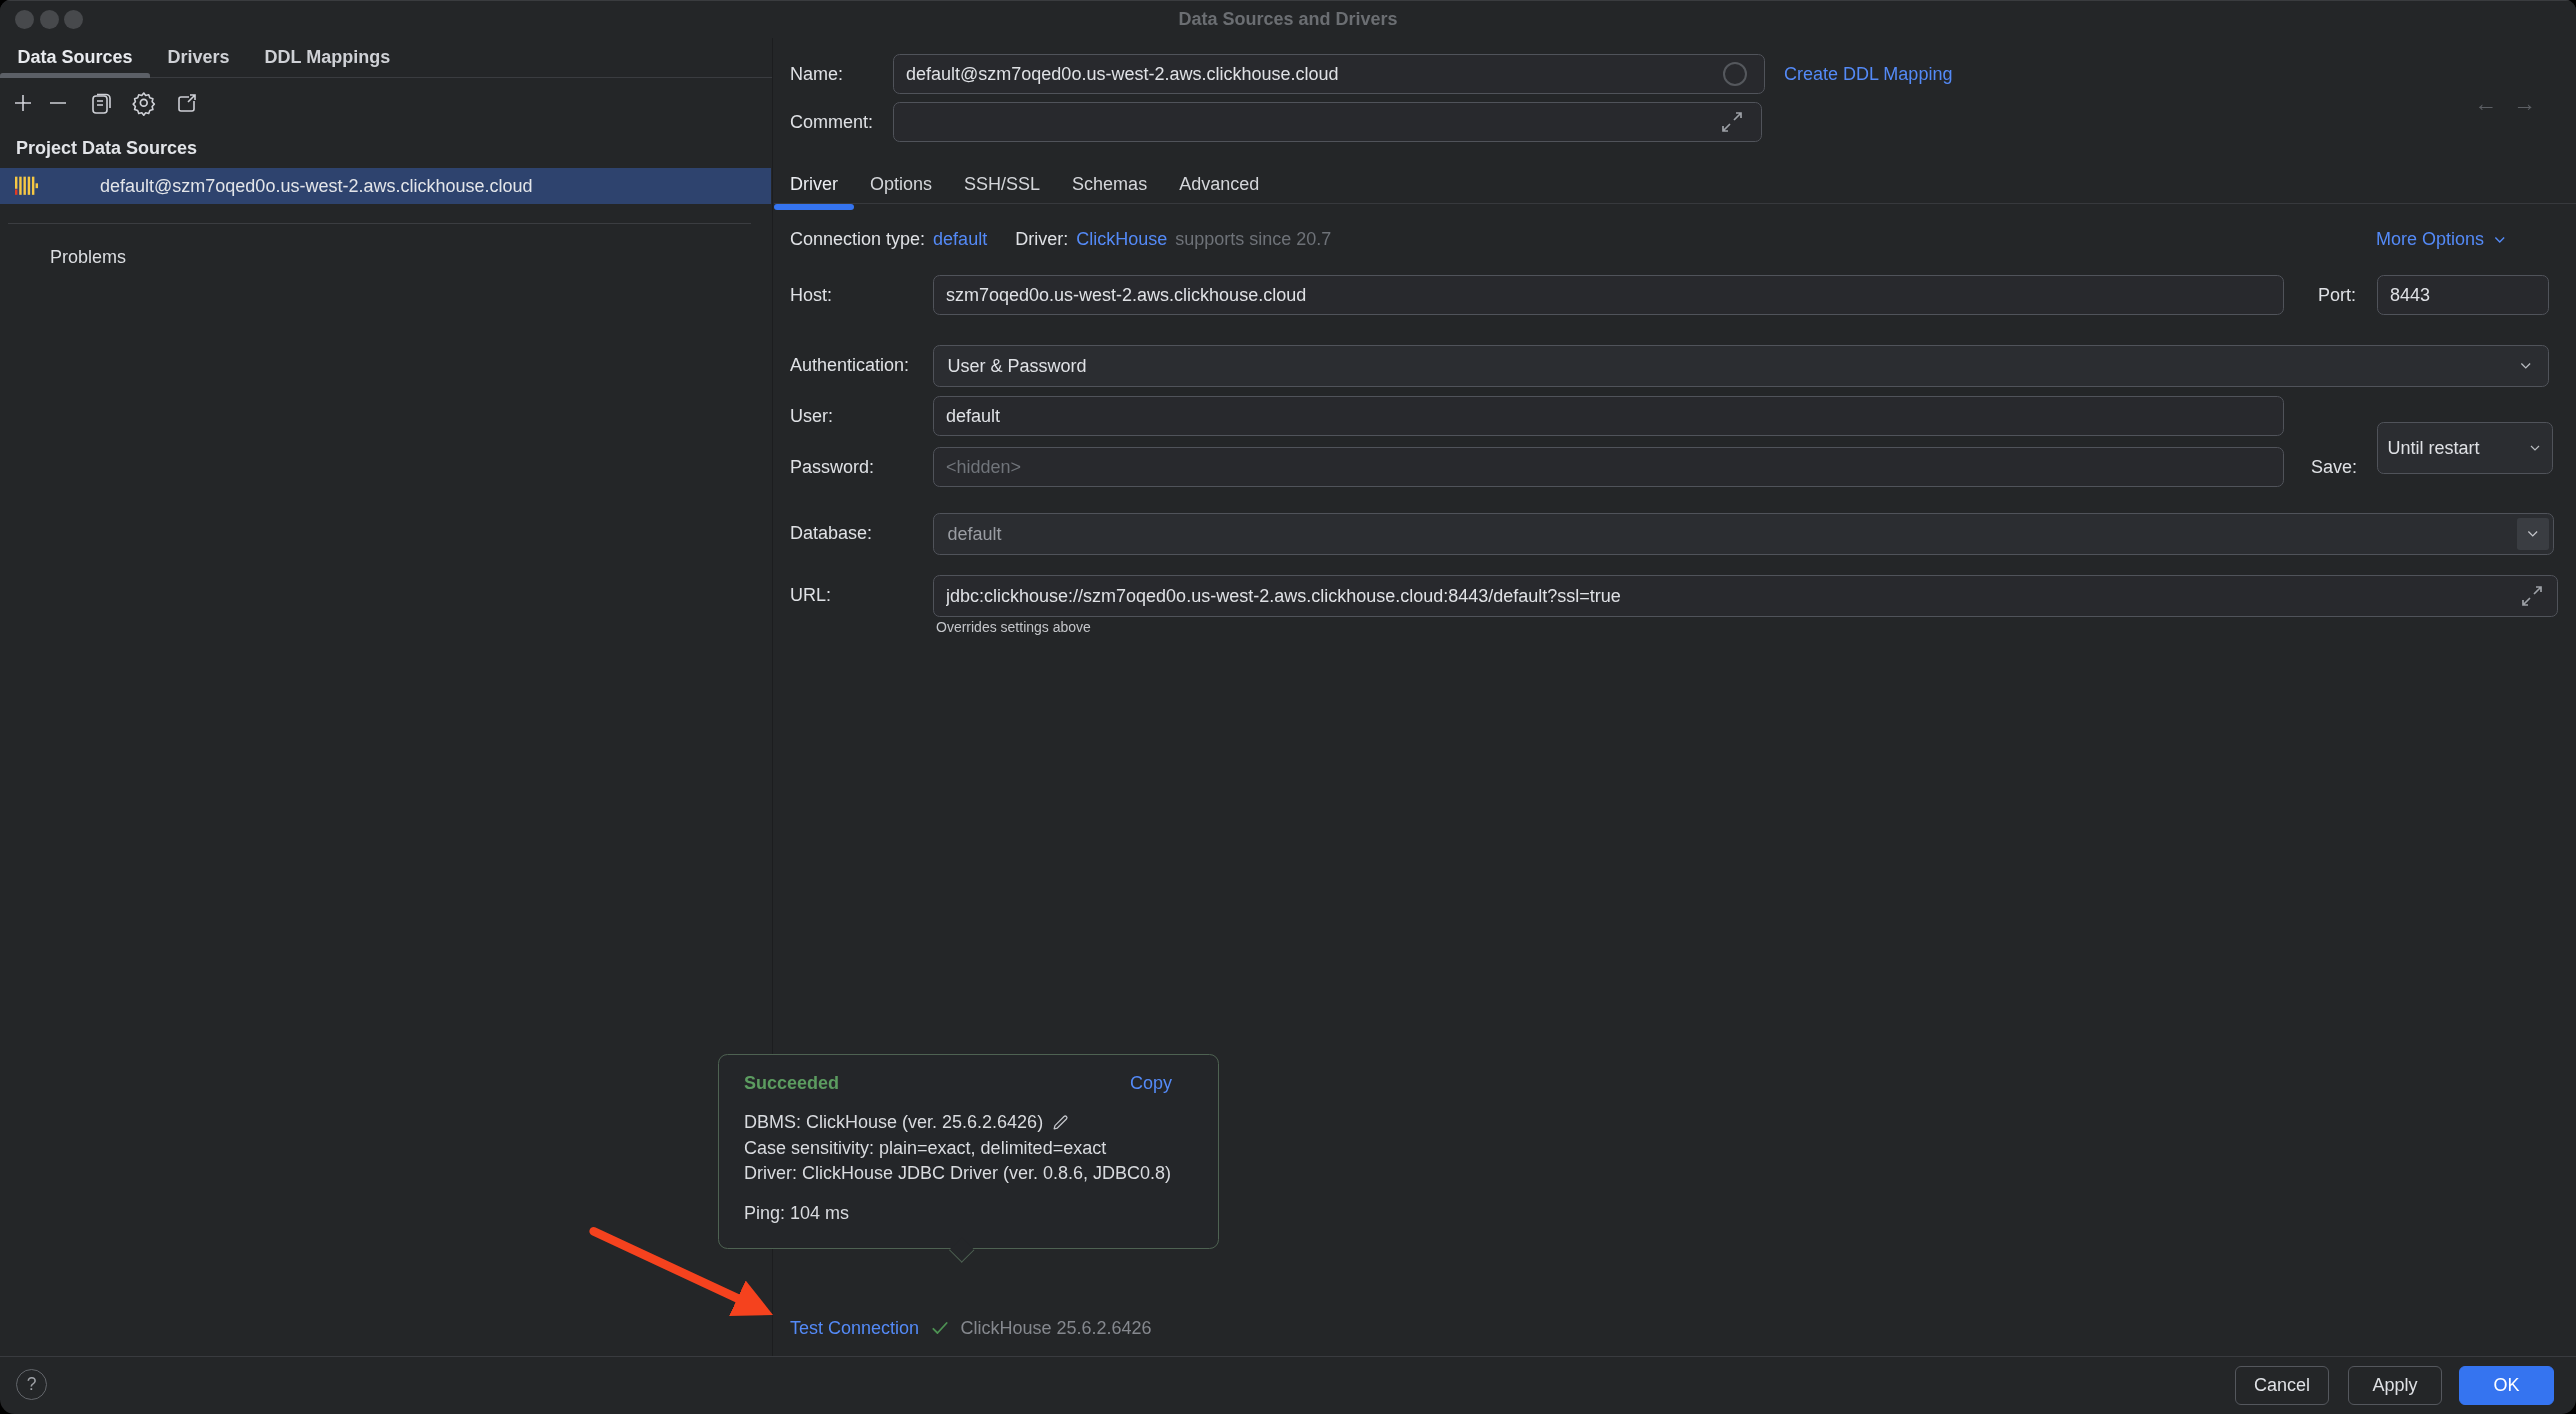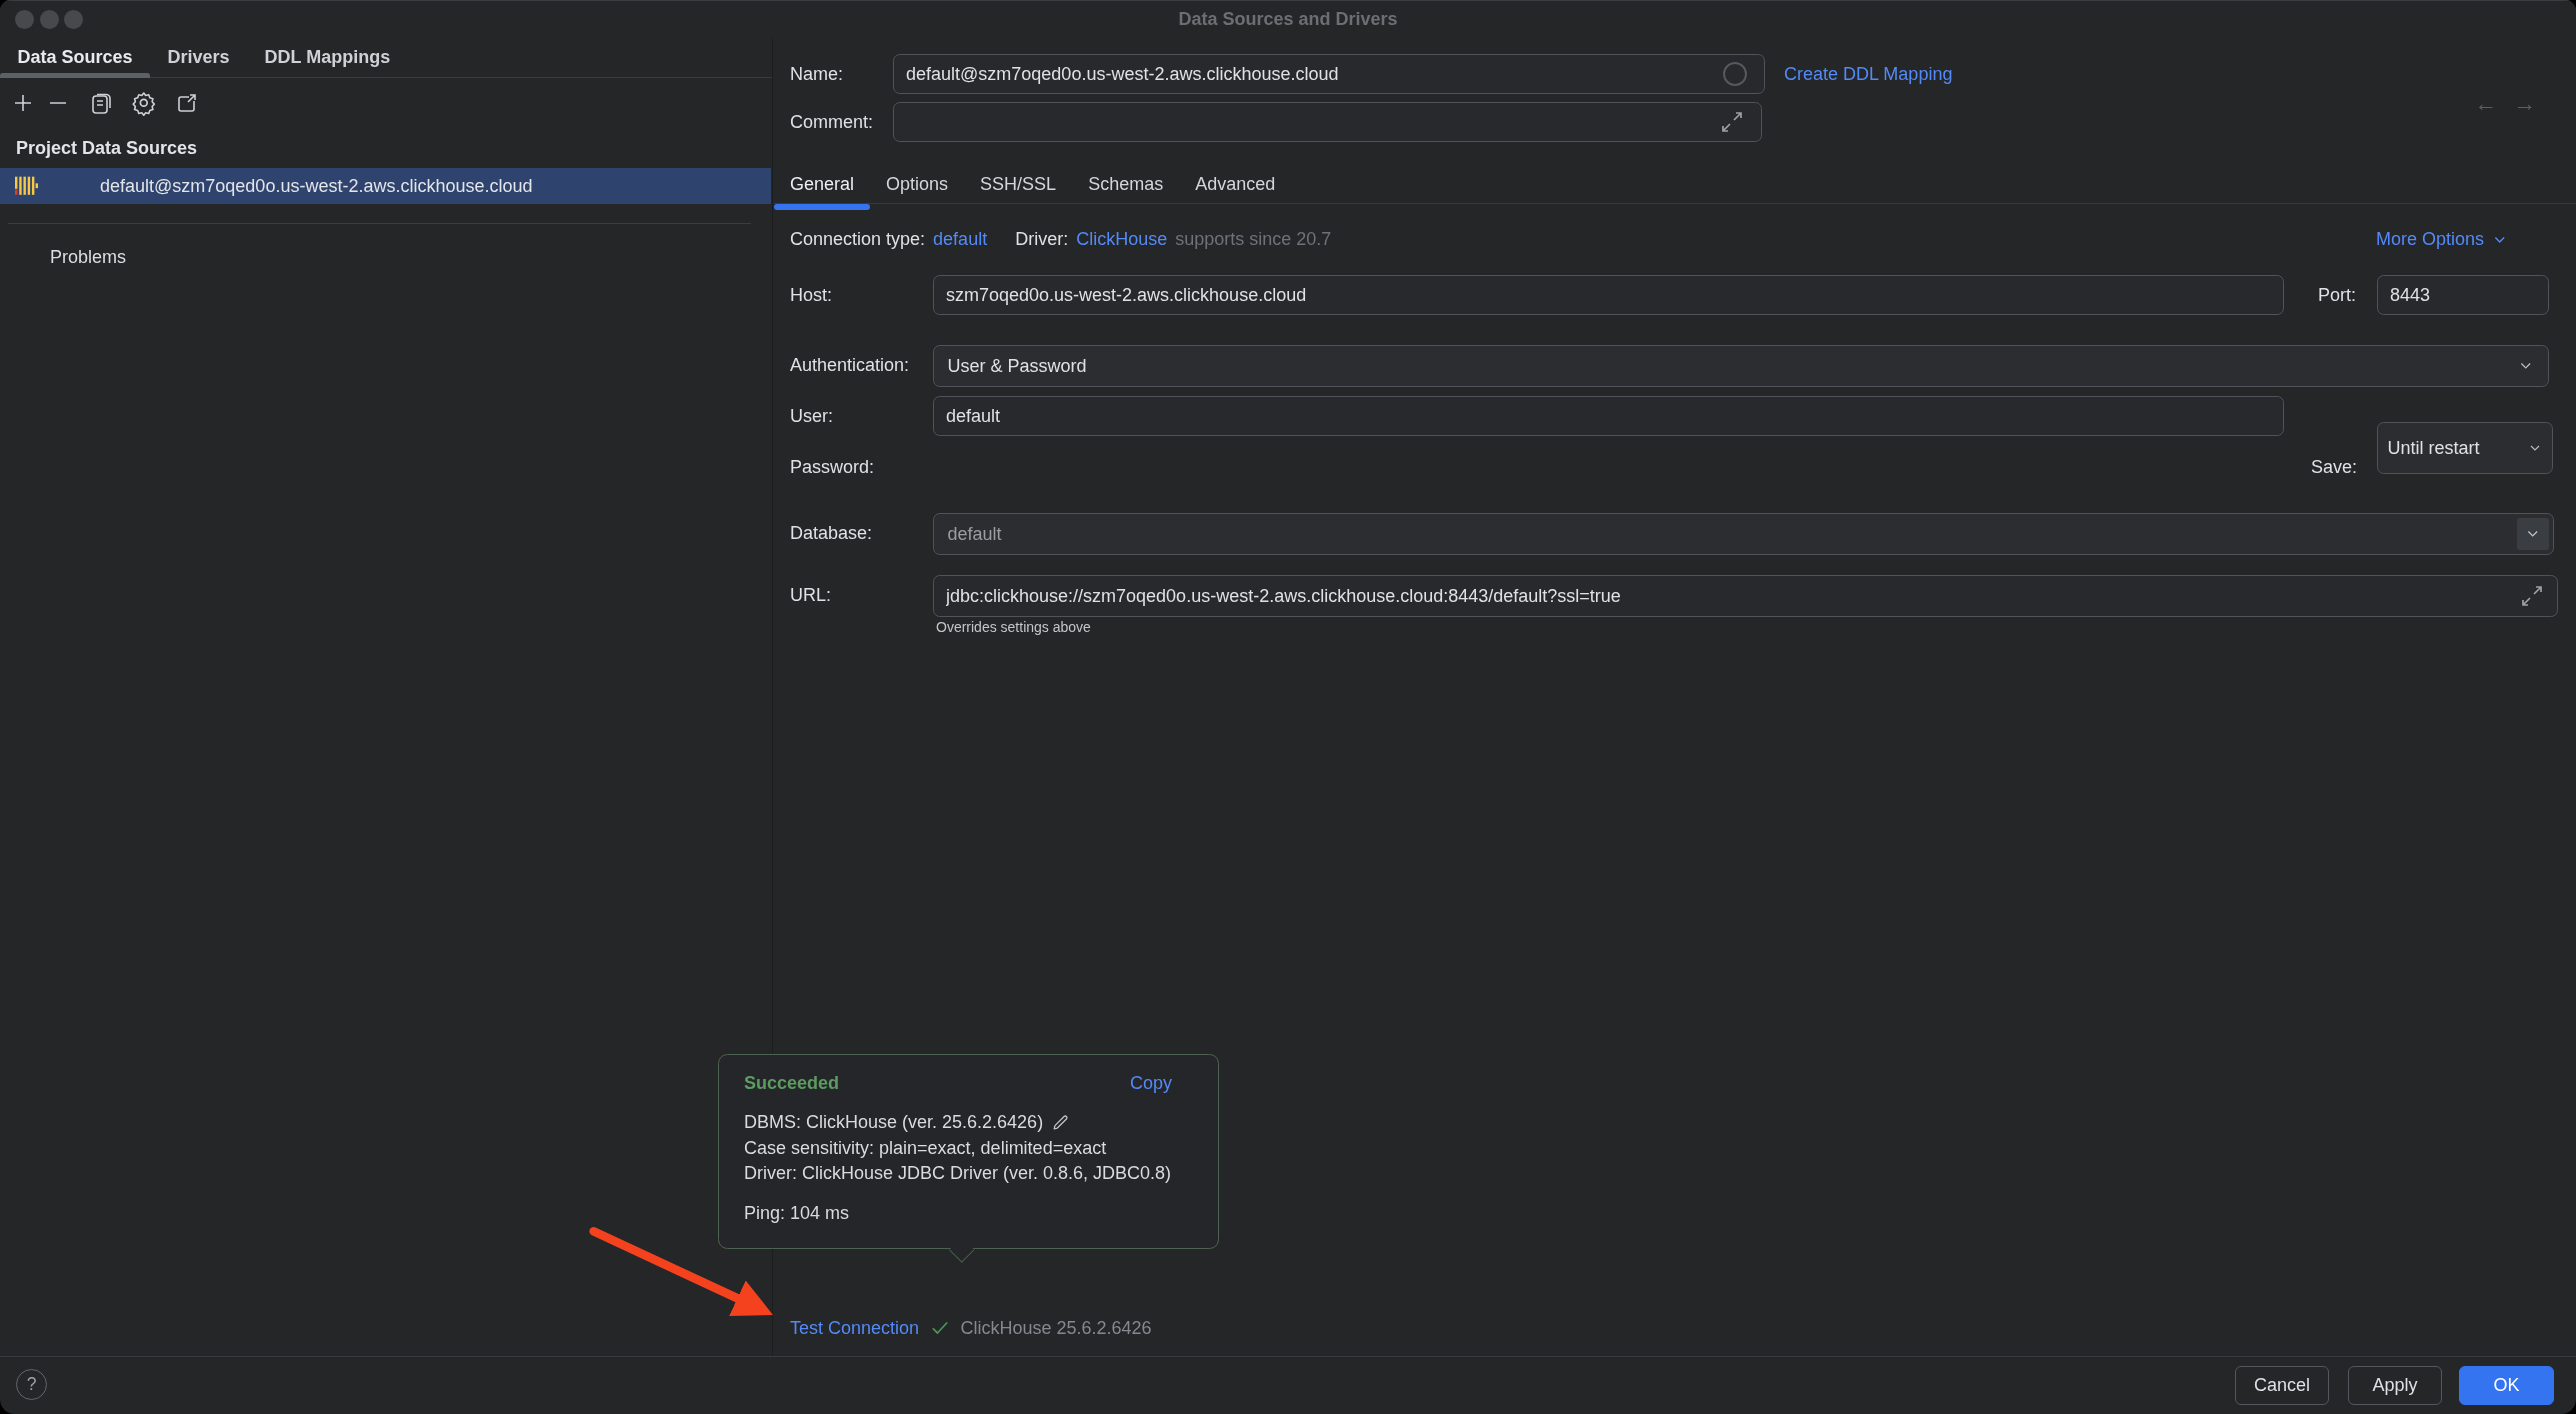--- a/index.html
+++ b/index.html
@@ -173,21 +173,21 @@
   <div class="flabel link" style="left:1784px; top:54px">Create DDL Mapping</div>
 
   <div class="flabel" style="left:790px; top:102px">Comment:</div>
   <input class="tfield" style="left: 893px; top: 102px; width: 869px;" value="">
   <svg class="abs" style="left:1720px; top:110px" width="24" height="24" viewBox="0 0 24 24">
     <path d="M14 10 21 3M16 3h5v5M10 14 3 21M8 21H3v-5" stroke="#9da0a6" stroke-width="1.7" fill="none"></path>
   </svg>
 
   <div class="rtabs">
     <div class="rtab active">
-        <span>General</span>
+        <span>Driver</span>
       </div>
     <div class="rtab">
         <span>Options</span>
       </div>
     <div class="rtab">
         <span>SSH/SSL</span>
       </div>
     <div class="rtab">
         <span>Schemas</span>
       </div>
@@ -222,20 +222,21 @@
     <span>User &amp; Password</span>
     <svg class="chev" width="17.5" height="17.5" viewBox="0 0 24 24">
       <path d="M6 9l6 6 6-6" stroke="#b9bcc1" stroke-width="1.8" fill="none"></path>
     </svg>
   </div>
 
   <div class="flabel" style="left:790px; top:396px">User:</div>
   <input class="tfield" style="left: 933px; top: 396px; width: 1351px;" value="default">
 
   <div class="flabel" style="left:790px; top:447px">Password:</div>
+  <input class="tfield" style="left: 933px; top: 447px; width: 1351px;" placeholder="&lt;hidden&gt;">
   <div class="flabel" style="left:2311px; top:447px">Save:</div>
   <div class="dropdown" style="left:2377px; top:422px; width:176px; height:52px; padding:0 9.4px">
     <span>Until restart</span>
     <svg class="chev" width="16" height="16" viewBox="0 0 24 24">
       <path d="M6 9l6 6 6-6" stroke="#b9bcc1" stroke-width="1.8" fill="none"></path>
     </svg>
   </div>
 
   <div class="flabel" style="left:790px; top:513px">Database:</div>
   <div class="dropdown" style="left:933px; top:513px; width:1621px; color:#9a9da3">

